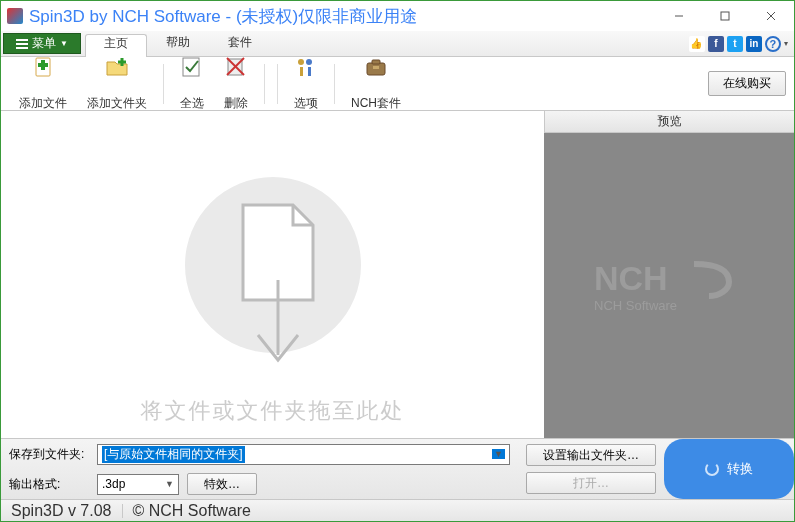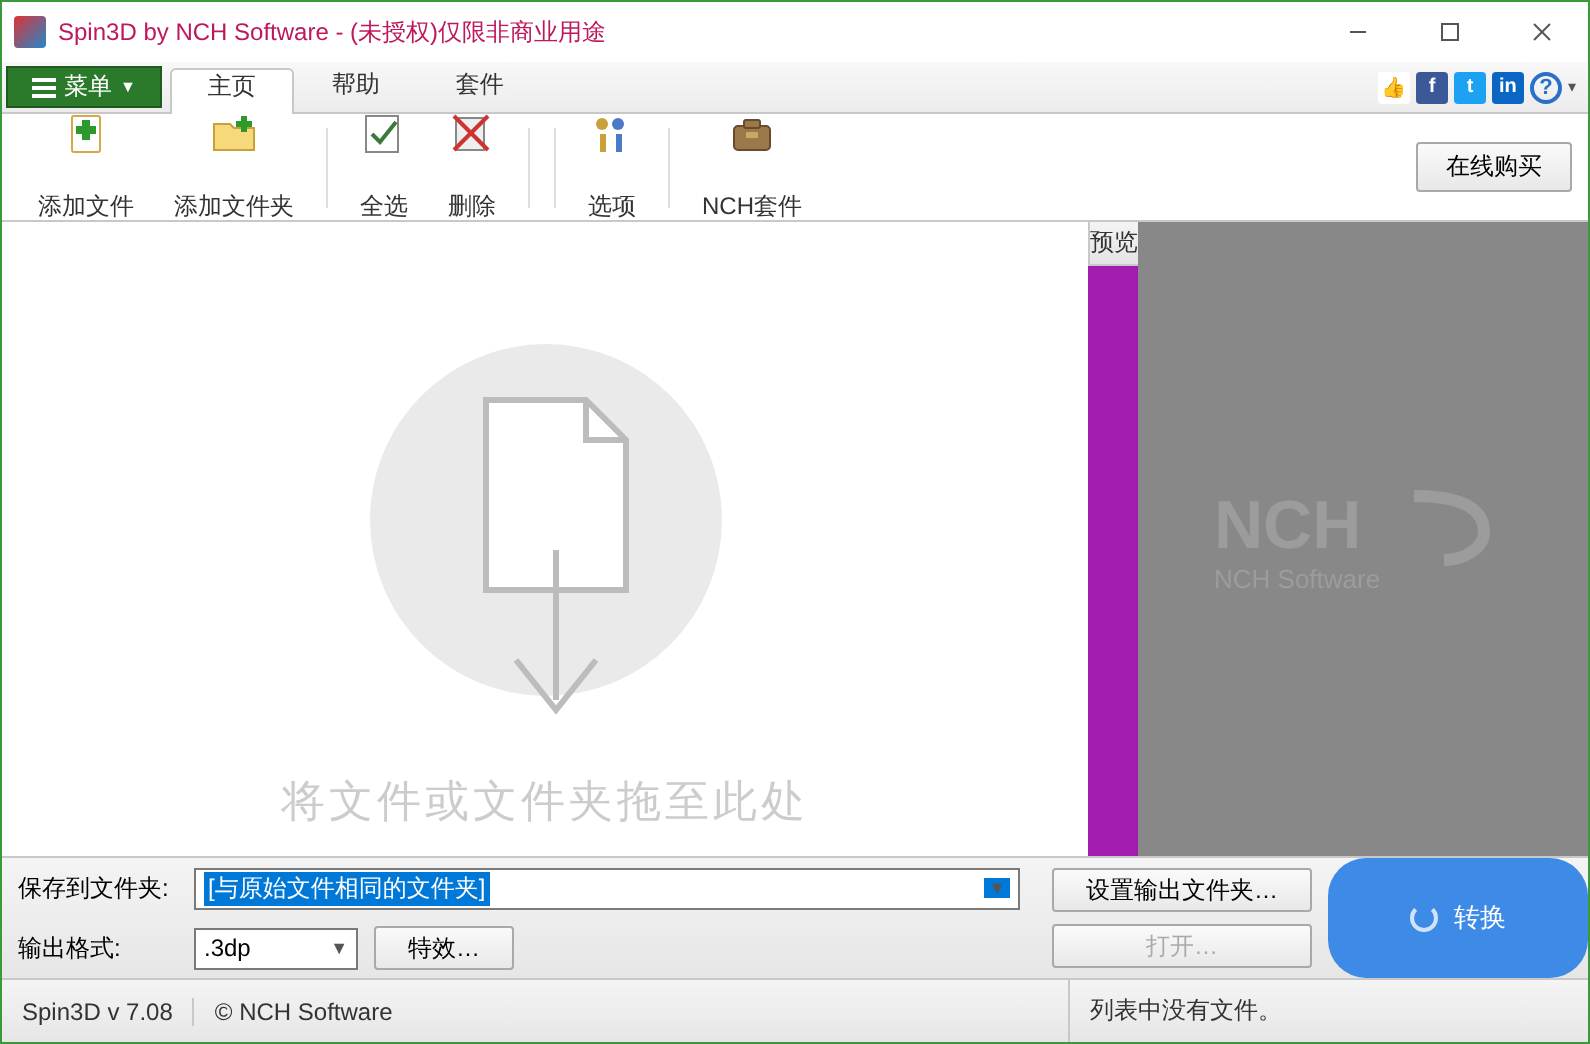--- a/index.html
+++ b/index.html
@@ -1,20 +1,20 @@
 <!DOCTYPE html>
 <html><head>
 <meta charset="utf-8">
 <style>
 * { box-sizing: border-box; margin: 0; padding: 0; font-family: "Microsoft YaHei", "Segoe UI", sans-serif; }
 body { width: 795px; height: 522px; background: #fff; border: 1px solid #3a9a3a; overflow: hidden; display: flex; flex-direction: column; }
 
 .titlebar { height: 30px; background: #fff; display: flex; align-items: center; padding: 0 0 0 6px; }
 .titlebar .app-icon { width: 16px; height: 16px; background: linear-gradient(135deg,#d33,#28c); border-radius: 2px; margin-right: 6px; }
-.titlebar .title { font-size: 12px; color: #be185d; }
+.titlebar .title { font-size: 17px; color: #3b82f6; }
 .titlebar .win-controls { margin-left: auto; display: flex; }
 .titlebar .win-btn { width: 46px; height: 30px; display: flex; align-items: center; justify-content: center; color: #555; font-size: 10px; }
 
 .menubar { height: 26px; background: linear-gradient(#f8f8f8,#ececec); border-bottom: 1px solid #c8c8c8; display: flex; align-items: stretch; }
 .menu-btn { display: flex; align-items: center; gap: 4px; padding: 0 12px; background: #2b7a2b; color: #ffffff; font-size: 12px; border: 1px solid #1f5a1f; margin: 2px 4px 2px 2px; }
 .menu-btn .burger { display: inline-block; width: 12px; height: 2px; background: #fff; box-shadow: 0 -4px 0 #fff, 0 4px 0 #fff; }
 .tab { padding: 0 18px; font-size: 12px; color: #333; display: flex; align-items: flex-start; border: 1px solid transparent; border-bottom: none; margin-top: 2px; }
 .tab.active { background: #fff; border-color: #c8c8c8; border-top-left-radius: 3px; border-top-right-radius: 3px; position: relative; top: 1px; }
 .menubar .right { margin-left: auto; display: flex; align-items: center; gap: 3px; padding-right: 6px; }
 .social { width: 16px; height: 16px; border-radius: 2px; display: inline-flex; align-items: center; justify-content: center; color: #fff; font-size: 10px; font-weight: bold; }
@@ -23,41 +23,41 @@
 .toolbar { height: 54px; background: #fff; border-bottom: 1px solid #c8c8c8; display: flex; align-items: center; padding: 0 8px; }
 .tool { display: flex; flex-direction: column; align-items: center; justify-content: center; padding: 0 10px; height: 100%; gap: 16px; }
 .tool .lbl { font-size: 12px; color: #333; }
 .tsep { width: 1px; height: 40px; background: #ddd; margin: 0 6px; }
 .tool-icon { width: 24px; height: 24px; display: flex; align-items: center; justify-content: center; }
 .online-buy { margin-left: auto; padding: 3px 14px; font-size: 12px; border: 1px solid #a9a9a9; background: linear-gradient(#fafafa,#e8e8e8); border-radius: 2px; }
 
 .workarea { flex: 1; display: flex; min-height: 0; }
 .drop { flex: 1; background: #fff; display: flex; flex-direction: column; align-items: center; justify-content: center; position: relative; }
 .drop .hint { position: absolute; bottom: 12px; font-size: 22px; color: #ccc; letter-spacing: 2px; }
-.preview { width: 250px; background: #a21caf; display: flex; flex-direction: row; }
+.preview { width: 250px; background: #a16207; display: flex; flex-direction: column; }
 .preview .hdr { height: 22px; background: linear-gradient(#f4f4f4,#e4e4e4); border-bottom: 1px solid #c8c8c8; border-left: 1px solid #c8c8c8; font-size: 12px; color: #333; display: flex; align-items: center; justify-content: center; }
 .preview .body { flex: 1; background: #888; display: flex; align-items: center; justify-content: center; flex-direction: column; }
 
 .bottom { background: linear-gradient(#f4f4f4,#e6e6e6); border-top: 1px solid #c8c8c8; display: flex; }
 .bottom-left { flex: 1; }
 .row { display: flex; align-items: center; height: 30px; padding: 0 8px; gap: 8px; }
 .row .lbl { font-size: 12px; width: 80px; }
 .combo { flex: 1; height: 21px; border: 1px solid #7a7a7a; background: #fff; display: flex; align-items: center; padding: 0 4px; font-size: 12px; position: relative; }
 .combo.sel { color: #fff; }
 .combo.sel span { background: #0078d7; padding: 0 2px; }
 .combo .arrow { margin-left: auto; color: #555; font-size: 9px; }
 .small-combo { width: 82px; flex: none; }
 .btn { height: 22px; padding: 0 16px; font-size: 12px; border: 1px solid #a9a9a9; background: linear-gradient(#fafafa,#e8e8e8); border-radius: 2px; display: inline-flex; align-items: center; }
 .bottom-mid { display: flex; flex-direction: column; justify-content: center; gap: 6px; padding: 4px 8px; }
 .bottom-mid .btn { width: 130px; justify-content: center; }
 .bottom-mid .btn.disabled { color: #aaa; }
 .convert { width: 130px; background: #3d8be6; display: flex; align-items: center; justify-content: center; color: #fff; font-size: 13px; gap: 8px; border-radius: 19px; }
 .convert .spin-icon { width: 14px; height: 14px; border: 2px solid #cfe3fa; border-top-color: transparent; border-radius: 50%; }
 
-.statusbar { height: 32px; background: linear-gradient(#f4f4f4,#e6e6e6); border-top: 1px solid #c8c8c8; display: flex; align-items: center; font-size: 12px; color: #333; }
+.statusbar { height: 22px; background: linear-gradient(#f4f4f4,#e6e6e6); border-top: 1px solid #c8c8c8; display: flex; align-items: center; font-size: 16px; color: #333; }
 .statusbar .cell { padding: 0 10px; }
 .statusbar .sep { width: 1px; height: 14px; background: #c8c8c8; }
 .statusbar .right-cell { margin-left: auto; width: 260px; border-left: 1px solid #c8c8c8; padding: 0 10px; height: 100%; display: flex; align-items: center; }
 </style>
 </head>
 <body>
 
 <div class="titlebar">
   <div class="app-icon"></div>
   <div class="title">Spin3D by NCH Software - (未授权)仅限非商业用途</div>
@@ -223,14 +223,13 @@
   <div class="convert">
     <span class="spin-icon"></span>
     <span>转换</span>
   </div>
 </div>
 
 <div class="statusbar">
   <div class="cell">Spin3D v 7.08</div>
   <div class="sep"></div>
   <div class="cell">© NCH Software</div>
-  <div class="right-cell">列表中没有文件。</div>
 </div>
 
 </body></html>

